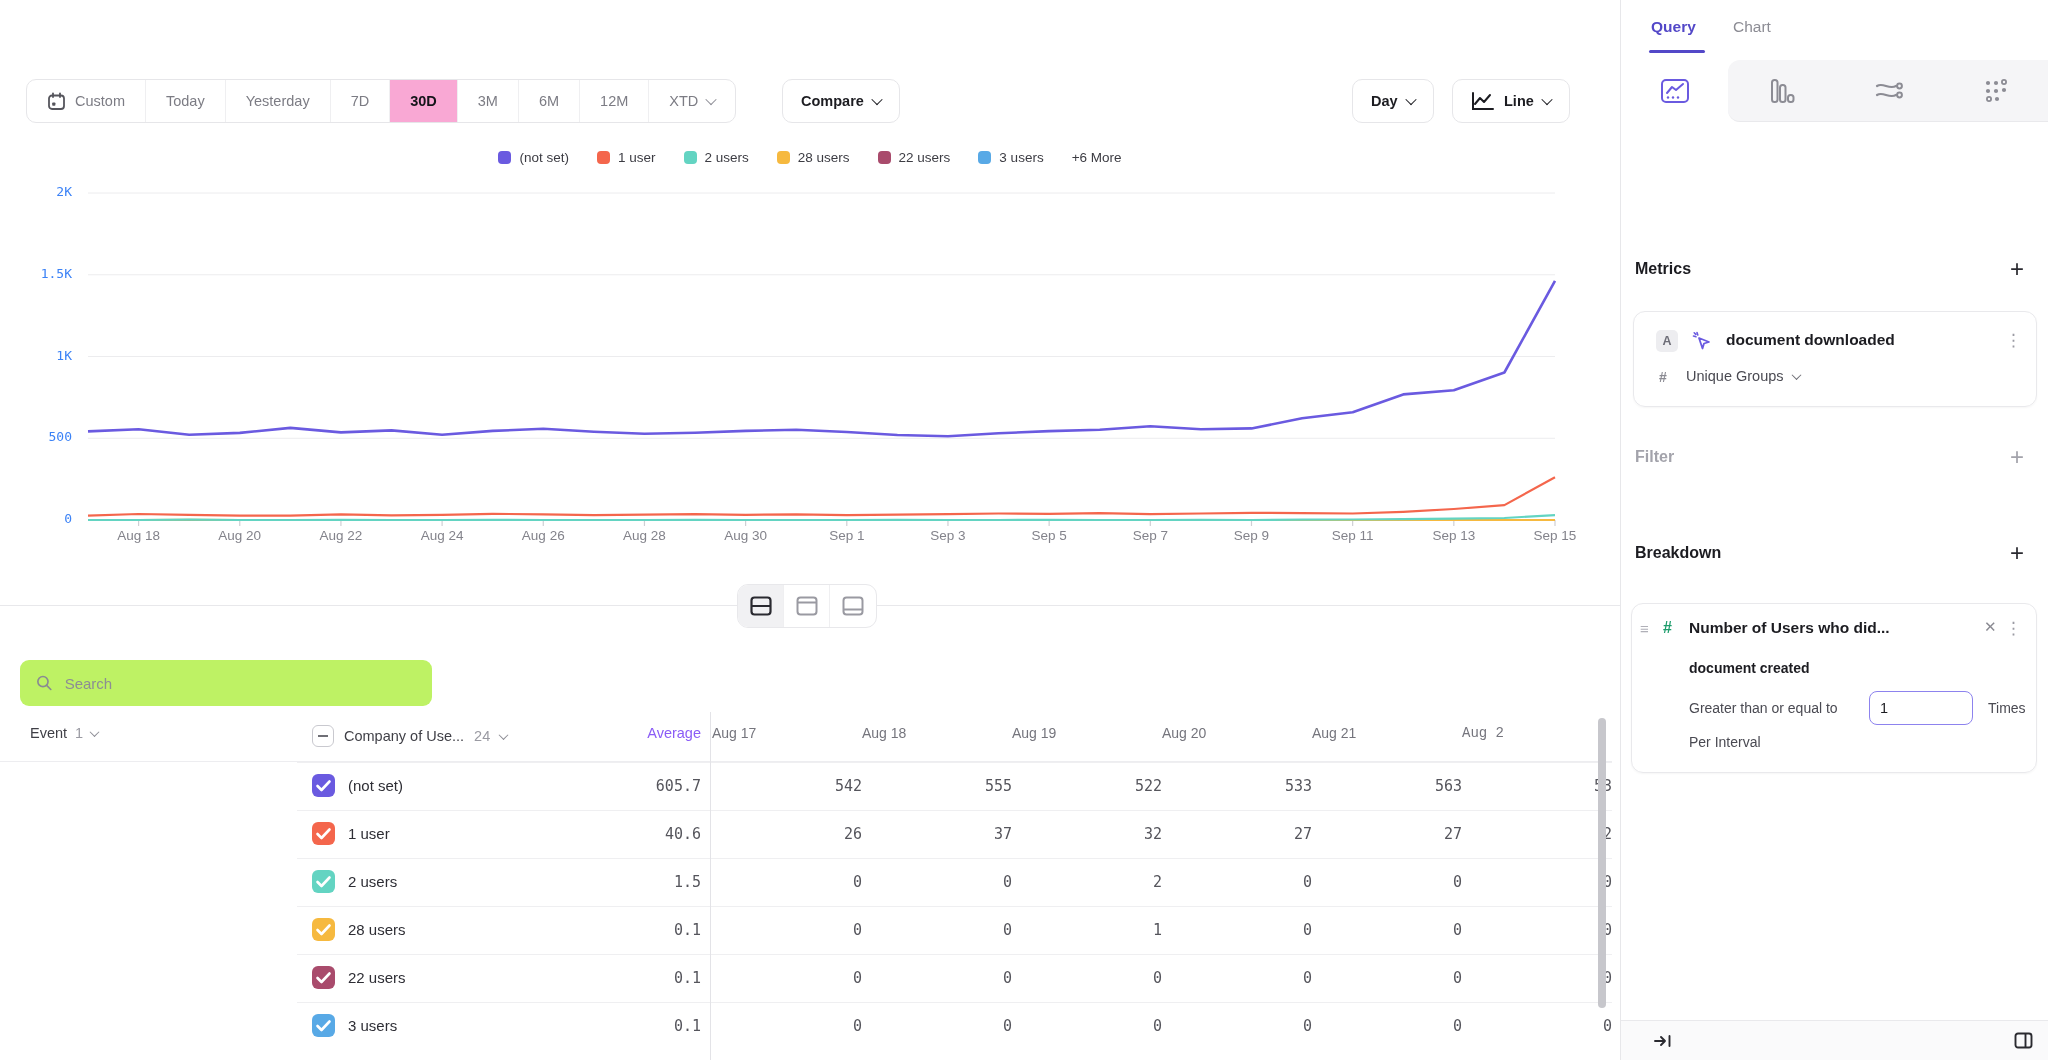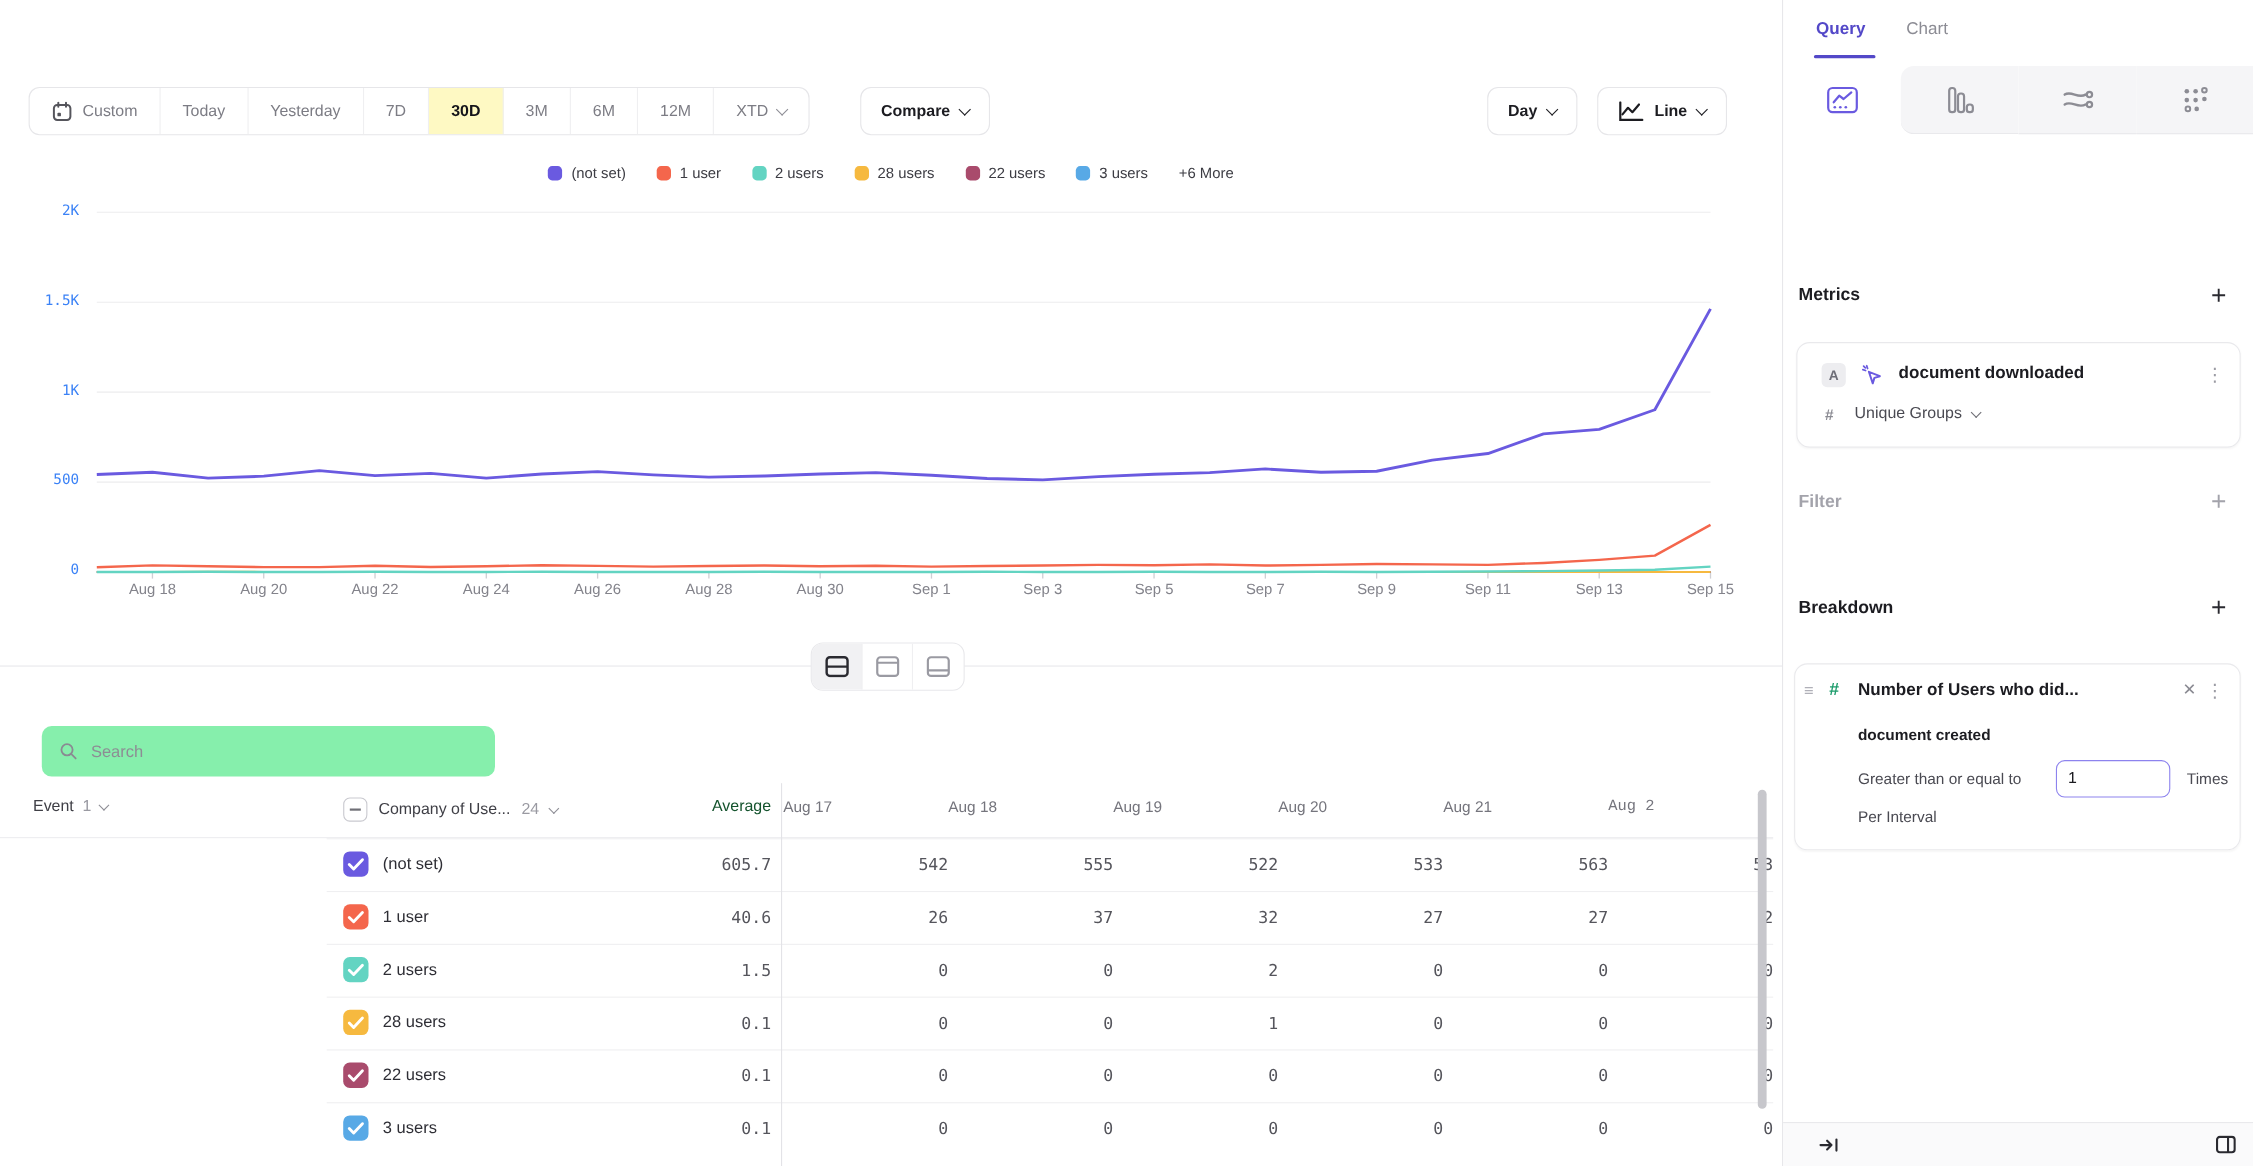--- a/index.html
+++ b/index.html
@@ -8,21 +8,21 @@
   .mono { font-family:"DejaVu Sans Mono", monospace; }
 
   .main { position:absolute; left:0; top:0; width:1620px; height:1060px; overflow:hidden; }
 
   
   .range-group { position:absolute; left:26px; top:79px; height:44px; display:flex;
     border:1px solid #e6e6e9; border-radius:10px; background:#fff; overflow:hidden; align-items:stretch; }
   .seg { display:flex; align-items:center; gap:9px; padding:0 20px; font-size:14.5px;
     color:#7c7c84; border-right:1px solid #efeff1; cursor:pointer; white-space:nowrap; }
   .seg:last-child { border-right:none; }
-  .seg.active { background:#fef9c3; color:#141419; font-weight:700; }
+  .seg.active { background:#f9a8d4; color:#141419; font-weight:700; }
   .btn { position:absolute; top:79px; height:44px; display:flex; align-items:center; gap:9px;
     padding:0 18px; border:1px solid #e6e6e9; border-radius:10px; background:#fff;
     font-size:14.5px; font-weight:600; color:#1c1c21; cursor:pointer; }
   .chev { width:8px; height:8px; border-right:1.7px solid currentColor; border-bottom:1.7px solid currentColor;
     transform:rotate(45deg) translate(-1px,-1px); display:inline-block; flex:none; }
   .chev.gray { color:#8d8d95; }
 
   
   .legend { position:absolute; left:0; top:150px; width:1620px; display:flex;
     justify-content:center; align-items:center; gap:28px; font-size:13.5px; color:#3c3c43; }
@@ -37,32 +37,32 @@
 
   .hdiv { position:absolute; left:0; top:605px; width:1620px; height:1px; background:#e8e8eb; }
   .toggle-group { position:absolute; left:737px; top:584px; height:44px; display:flex;
     background:#fff; border:1px solid #e8e8eb; border-radius:11px; overflow:hidden; }
   .tg { width:46px; display:flex; align-items:center; justify-content:center;
     border-right:1px solid #efeff1; cursor:pointer; }
   .tg:last-child { border-right:none; }
   .tg.active { background:#f1f1f3; }
 
   
-  .search { position:absolute; left:38px; top:660px; width:412px; height:46px; background:#86efac;
+  .search { position:absolute; left:20px; top:660px; width:412px; height:46px; background:#bef264;
     border-radius:9px; display:flex; align-items:center; gap:12px; padding:0 16px;justify-content:space-between; }
   .search input { border:none; outline:none; background:transparent; font-size:15px; color:#33333a;
     width:100%; font-family:"Liberation Sans",sans-serif; }
   .search input::placeholder { color:#8d8d94; }
 
   .thead { position:absolute; left:0; top:712px; width:1612px; height:50px; }
   .thead .sep { position:absolute; left:0; right:0; bottom:0; height:1px; background:#ededf0; }
   .h-event { position:absolute; left:30px; top:13px; font-size:14.5px; color:#3f3f46; display:flex; gap:8px; align-items:center;}
   .h-count { color:#9a9aa2; }
   .h-group { position:absolute; left:312px; top:13px; display:flex; gap:10px; align-items:center; font-size:14.5px; color:#3f3f46; }
-  .h-avg  { position:absolute; left:541px; width:160px; top:13px; text-align:right; font-size:14.5px; color:#14532d; }
+  .h-avg  { position:absolute; left:541px; width:160px; top:13px; text-align:right; font-size:14.5px; color:#8b5cf6; }
   .h-date { position:absolute; top:13px; width:150px; text-align:left; font-size:14px; color:#75757d; }
 
   .trow { position:absolute; left:0; width:1612px; height:48px; }
   .trow .sep { position:absolute; left:297px; right:0; top:0; height:1px; background:#efeff1; }
   .event-cell { position:absolute; left:0; top:0; width:285px; height:48px; background:#f4f4f6;
     font-size:14.5px; color:#4a4a50; line-height:48px; padding-left:30px; white-space:nowrap; overflow:hidden; }
   .cbox { position:absolute; left:312px; top:12px; width:23px; height:23px; border-radius:6px; }
   .cbox svg { position:absolute; inset:0; }
   .rname { position:absolute; left:348px; top:0; line-height:48px; font-size:15px; color:#2e2e35; }
   .ravg { position:absolute; left:541px; width:160px; top:0; line-height:48px; text-align:right;

